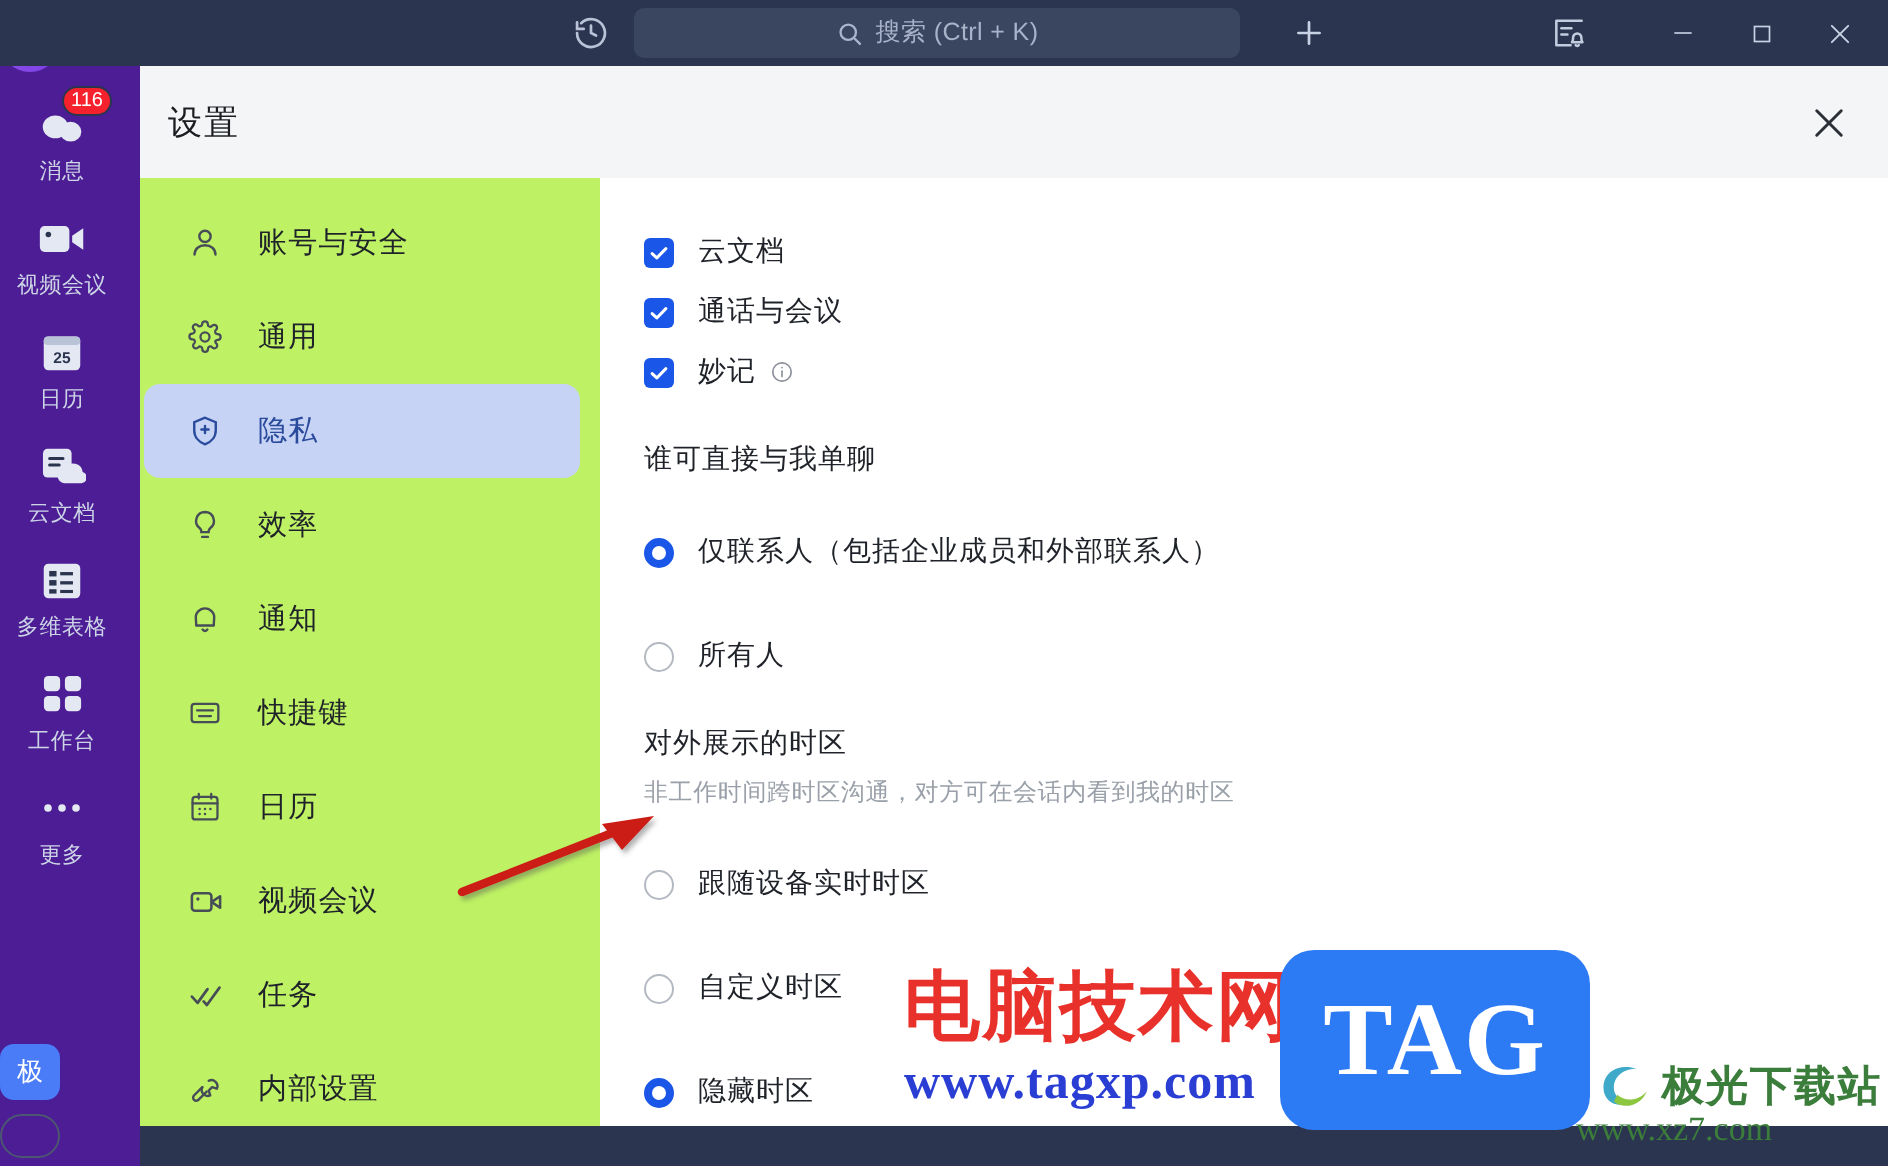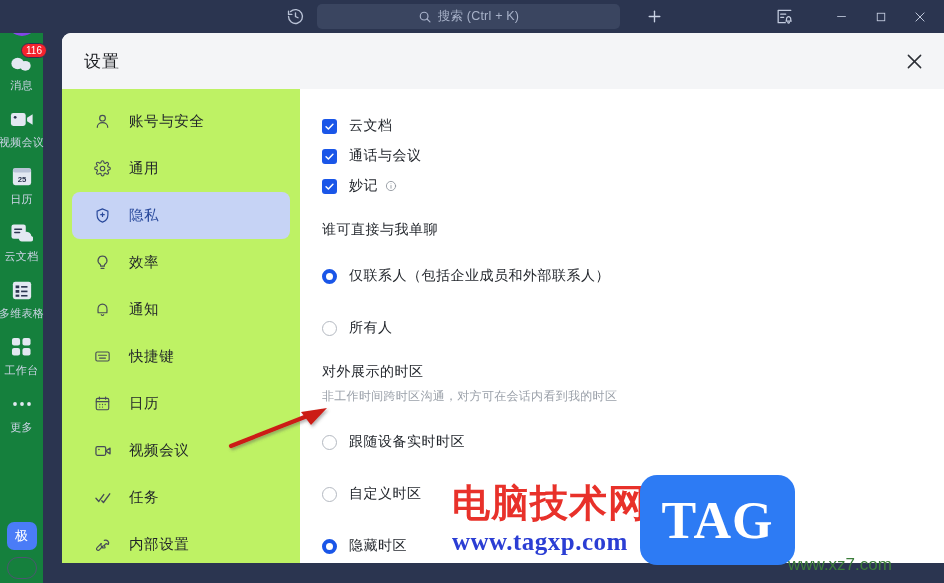--- a/index.html
+++ b/index.html
@@ -68,25 +68,25 @@
     width: 40px; height: 31px;
     display: flex; align-items: center; justify-content: center;
     color: #c9d2e4;
   }
   .wc:last-child { width: 38px; }
 
   
   .rail {
     position: absolute;
     top: 0; left: 0;
-    width: 43px; height: 583px;
-    background: #15803d;
+    width: 70px; height: 583px;
+    background: #4c1d95;
     display: flex;
     flex-direction: column;
-    align-items: center;
+    align-items: flex-start;
     z-index: 25;
   }
   .avatar {
     width: 30px; height: 30px;
     border-radius: 50%;
     background: linear-gradient(140deg,#9b5cf0,#7b3fe4);
     color: #fff;
     font-size: 11px;
     display: flex; align-items: center; justify-content: center;
     margin-top: 6px;
@@ -342,21 +342,21 @@
   .wm-jg-txt {
     font-size: 21px;
     font-weight: bold;
     color: #3b7d3a;
     letter-spacing: 1px;
     line-height: 1;
   }
   .wm-jg-url {
     position: absolute;
     left: 788px; top: 555px;
-    font-family: Liberation Sans, sans-serif;
+    font-family: Liberation Serif, serif;
     font-size: 17px;
     color: #3b7d3a;
     z-index: 42;
     pointer-events: none;
   }
 
   
   .arrow-svg {
     position: absolute;
     left: 215px; top: 398px;
@@ -729,15 +729,22 @@
       <path d="M16 48 L100 15" stroke="#cc1a14" stroke-width="4.2" stroke-linecap="round" fill="none"></path>
       <path d="M112 10 L86 14 L96 27 Z" fill="#cc1a14"></path>
     </g>
   </svg>
 
   <div class="wm-red">电脑技术网</div>
   <div class="wm-url">www.tagxp.com</div>
   <div class="wm-tag">
     <span>TAG</span>
   </div>
+  <div class="wm-jg">
+    <svg width="30" height="26" viewBox="0 0 34 30" style="margin-right:3px">
+      <path d="M4 16 C4 6 14 2 23 5 C16 5 10 9 10 16 C10 22 16 25 22 23 C14 29 4 25 4 16 Z" fill="#3fa9c9"></path>
+      <path d="M12 20 C16 24 24 24 29 18 C26 26 16 29 10 24 Z" fill="#8dc63f"></path>
+    </svg>
+    <span class="wm-jg-txt">极光下载站</span>
+  </div>
   <div class="wm-jg-url">www.xz7.com</div>
 
 </div>
 
 </body></html>

